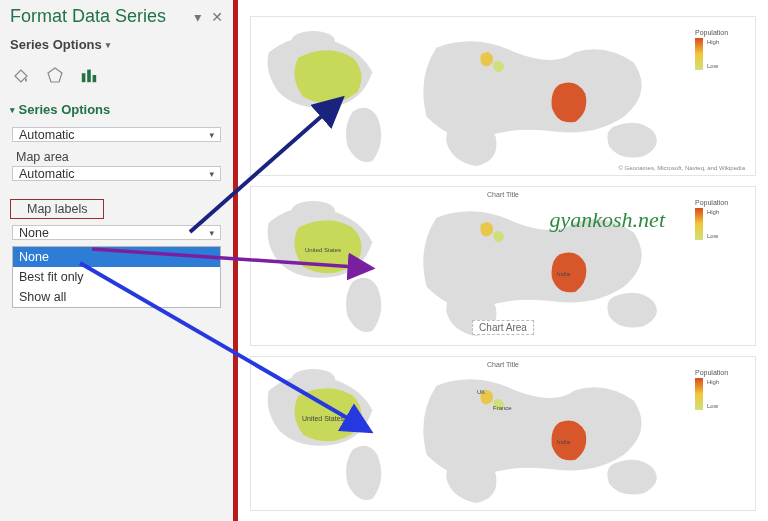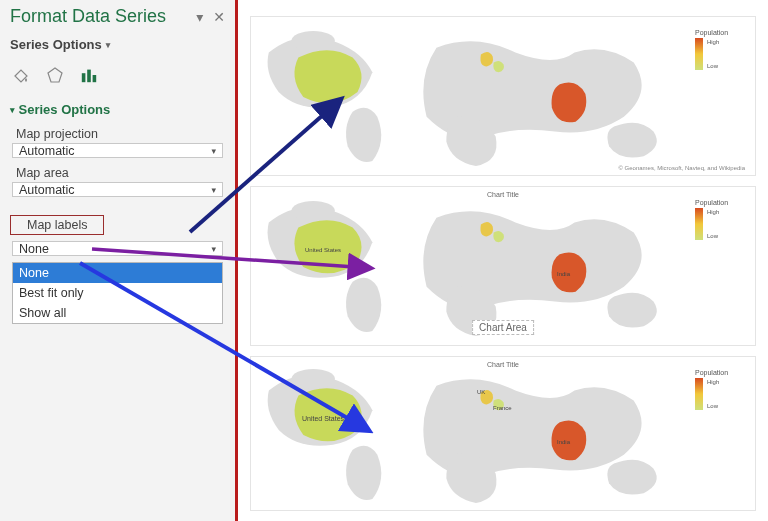--- a/index.html
+++ b/index.html
@@ -1,21 +1,21 @@
 <!DOCTYPE html>
 <html><head>
 <meta charset="utf-8">
 <style>
   * { box-sizing: border-box; margin: 0; padding: 0; font-family: "Segoe UI", Arial, sans-serif; }
   body { width: 768px; height: 521px; background: #ffffff; position: relative; overflow: hidden; }
 
   
   .pane {
     position: absolute; left: 0; top: 0; width: 238px; height: 521px;
-    background: #f3f3f3; border-right: 3px solid #b91c1c; padding: 6px 10px 10px 10px;
+    background: #f3f3f3; border-right: 5px solid #b91c1c; padding: 6px 10px 10px 10px;
     font-size: 12.5px; color: #333;
   }
   .pane-header { display: flex; align-items: center; justify-content: space-between; }
   .pane-title { color: #217346; font-size: 18px; font-weight: 400; }
   .pane-ctrls { display: flex; gap: 10px; color: #777; font-size: 14px; }
   .pane-ctrls span { cursor: pointer; }
 
   .series-switch { margin-top: 10px; display: flex; align-items: center; gap: 4px; font-weight: 600; font-size: 13px; color: #444; cursor: pointer; }
   .series-switch .caret { font-size: 9px; color: #666; }
 
@@ -127,21 +127,20 @@
           <rect x="14" y="10" width="4" height="8" fill="#217346"></rect>
         </svg>
     </span>
   </div>
 
   <div class="section-head">
     <span class="tri">▾</span>
     <span>Series Options</span>
   </div>
 
-  <div class="field-label">Map projection</div>
   <div class="combo">
     <span>Automatic</span>
     <span class="arrow">▾</span>
   </div>
 
   <div class="field-label">Map area</div>
   <div class="combo">
     <span>Automatic</span>
     <span class="arrow">▾</span>
   </div>
@@ -215,20 +214,21 @@
     </div>
     <div class="chart-title-area" style="top:auto;bottom:10px">Chart Area</div>
     <div class="legend">
       <div class="lt">Population</div>
       <span class="bar"></span>
       <span class="ticks">
         <span>High</span><br><br><br>
         <span>Low</span>
       </span>
     </div>
+    <div class="wm" style="right:90px;top:20px">gyankosh.net</div>
   </div>
 
   <div class="map-slot m3">
     <div class="chart-title-small">Chart Title</div>
     <div class="map-canvas">
       <svg viewBox="0 0 430 143" width="100%" height="100%">
         <g fill="#dcdcdc">
           <path d="M10 28 q30 -25 70 -10 q25 10 35 30 q-10 30 -40 35 q-35 5 -55 -15 q-15 -20 -10 -40z"></path>
           <path d="M95 88 q15 -10 25 5 q10 25 -5 45 q-15 5 -25 -15 q-5 -20 5 -35z"></path>
           <path d="M180 23 q40 -15 80 5 q40 15 60 0 q30 -10 60 10 q20 30 -10 55 q-30 20 -70 15 q-40 -5 -70 5 q-30 10 -60 -20 q-10 -40 10 -70z"></path>

